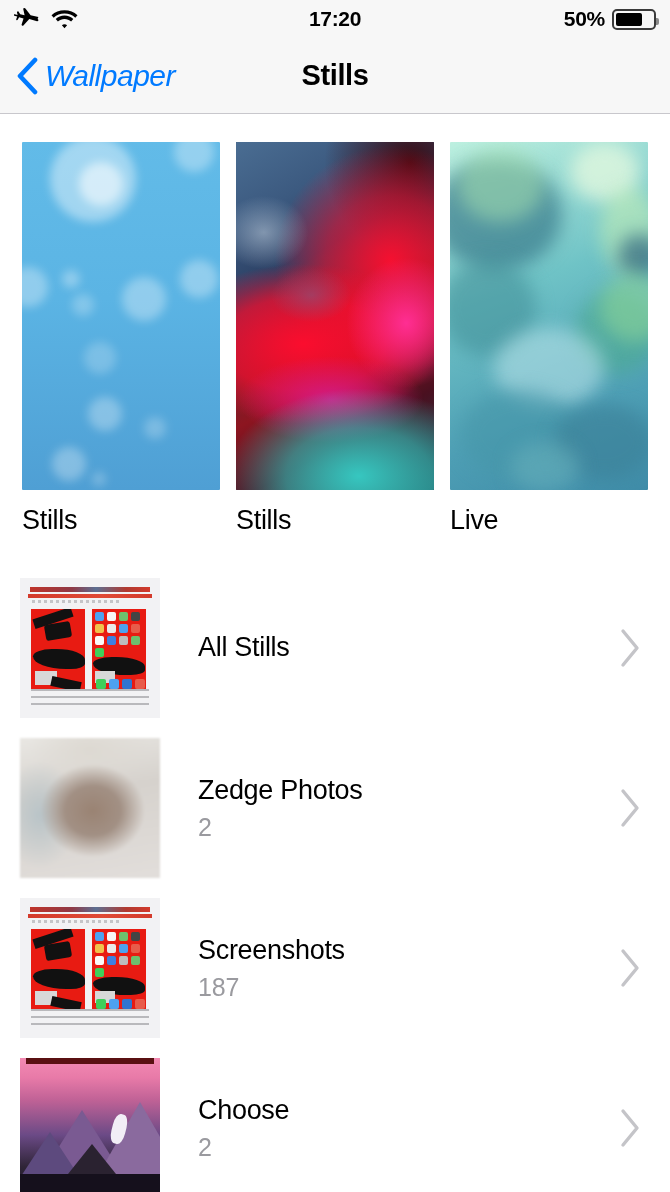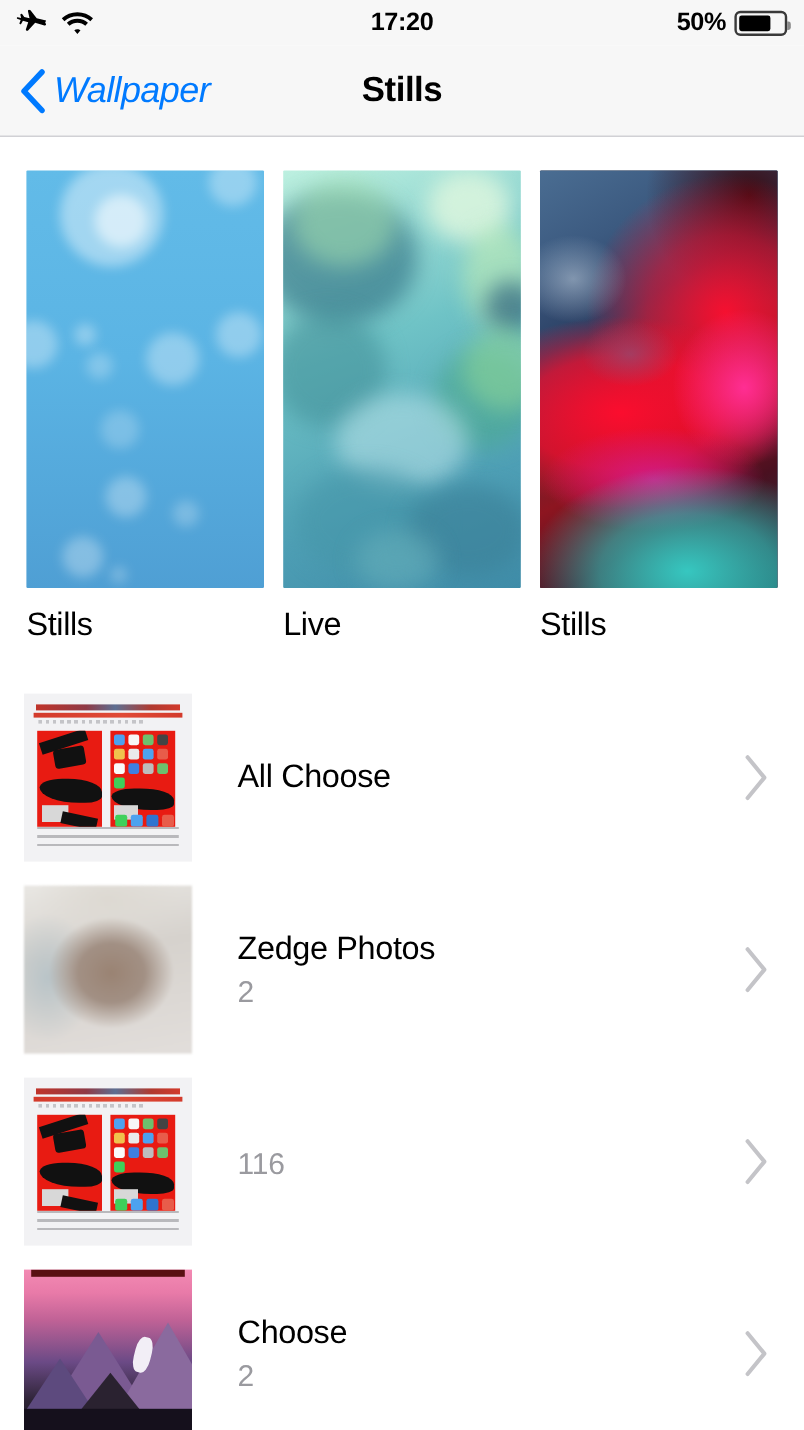--- a/index.html
+++ b/index.html
@@ -217,50 +217,50 @@
       <div class="bokeh" style="width:32px;height:32px;left:62px;top:200px;background:rgba(255,255,255,.22)"></div>
       <div class="bokeh" style="width:34px;height:34px;left:66px;top:255px;background:rgba(255,255,255,.30)"></div>
       <div class="bokeh" style="width:22px;height:22px;left:122px;top:275px;background:rgba(255,255,255,.24)"></div>
       <div class="bokeh" style="width:34px;height:34px;left:30px;top:305px;background:rgba(255,255,255,.30)"></div>
       <div class="bokeh" style="width:14px;height:14px;left:70px;top:330px;background:rgba(255,255,255,.25)"></div>
     </div>
     <div class="category-label">Stills</div>
   </div>
 
   <div class="category-cell">
+    <div class="category-thumb thumb-stills">
+      <div class="stills-layer" style="background:linear-gradient(150deg,#4a6d92 0%,#3c5a80 18%,#2b3f63 34%,#6d2430 50%,#8d1520 62%,#4a1020 78%,#1d3f4a 100%)"></div>
+      <div class="stills-layer" style="background:radial-gradient(ellipse 70% 42% at 88% 6%, #3a0b12 0%, rgba(58,11,18,0) 62%)"></div>
+      <div class="stills-layer" style="background:radial-gradient(ellipse 78% 44% at 78% 34%, #f51030 0%, rgba(245,16,48,.55) 42%, rgba(245,16,48,0) 75%)"></div>
+      <div class="stills-layer" style="background:radial-gradient(ellipse 85% 28% at 34% 58%, #fb0d2e 0%, rgba(251,13,46,.7) 48%, rgba(251,13,46,0) 82%)"></div>
+      <div class="stills-layer" style="background:radial-gradient(ellipse 42% 26% at 86% 52%, #ff2e93 0%, rgba(255,46,147,0) 72%)"></div>
+      <div class="stills-layer" style="background:radial-gradient(ellipse 60% 16% at 48% 74%, #d41b86 0%, rgba(212,27,134,0) 78%)"></div>
+      <div class="stills-layer" style="background:radial-gradient(ellipse 80% 30% at 62% 96%, #36c7c0 0%, rgba(54,199,192,.6) 46%, rgba(54,199,192,0) 84%)"></div>
+      <div class="stills-layer" style="background:radial-gradient(ellipse 30% 14% at 14% 26%, rgba(190,205,220,.55) 0%, rgba(190,205,220,0) 75%)"></div>
+      <div class="stills-layer" style="background:radial-gradient(ellipse 26% 10% at 38% 44%, rgba(140,80,120,.65) 0%, rgba(140,80,120,0) 78%)"></div>
+    </div>
+    <div class="category-label">Stills</div>
+  </div>
+
+  <div class="category-cell">
     <div class="category-thumb thumb-live">
       <div class="ink" style="width:130px;height:110px;left:-18px;top:18px;background:rgba(46,112,130,.62)"></div>
       <div class="ink" style="width:86px;height:74px;left:8px;top:6px;background:rgba(170,230,175,.5)"></div>
       <div class="ink" style="width:70px;height:60px;left:120px;top:0px;background:rgba(225,248,222,.8)"></div>
       <div class="ink" style="width:60px;height:86px;left:150px;top:46px;background:rgba(200,240,180,.55)"></div>
       <div class="ink" style="width:44px;height:44px;left:168px;top:92px;background:rgba(20,70,110,.55)"></div>
       <div class="ink" style="width:96px;height:96px;left:-10px;top:118px;background:rgba(64,140,150,.55)"></div>
       <div class="ink" style="width:82px;height:84px;left:126px;top:148px;background:rgba(74,170,140,.55)"></div>
       <div class="ink" style="width:70px;height:70px;left:150px;top:130px;background:rgba(150,220,150,.5)"></div>
       <div class="ink" style="width:110px;height:80px;left:44px;top:186px;background:rgba(190,230,235,.55)"></div>
       <div class="ink" style="width:120px;height:90px;left:10px;top:248px;background:rgba(70,150,168,.6)"></div>
       <div class="ink" style="width:100px;height:76px;left:104px;top:262px;background:rgba(58,126,150,.6)"></div>
       <div class="ink" style="width:70px;height:50px;left:60px;top:300px;background:rgba(108,180,190,.5)"></div>
     </div>
     <div class="category-label">Live</div>
-  </div>
-
-  <div class="category-cell">
-    <div class="category-thumb thumb-stills">
-      <div class="stills-layer" style="background:linear-gradient(150deg,#4a6d92 0%,#3c5a80 18%,#2b3f63 34%,#6d2430 50%,#8d1520 62%,#4a1020 78%,#1d3f4a 100%)"></div>
-      <div class="stills-layer" style="background:radial-gradient(ellipse 70% 42% at 88% 6%, #3a0b12 0%, rgba(58,11,18,0) 62%)"></div>
-      <div class="stills-layer" style="background:radial-gradient(ellipse 78% 44% at 78% 34%, #f51030 0%, rgba(245,16,48,.55) 42%, rgba(245,16,48,0) 75%)"></div>
-      <div class="stills-layer" style="background:radial-gradient(ellipse 85% 28% at 34% 58%, #fb0d2e 0%, rgba(251,13,46,.7) 48%, rgba(251,13,46,0) 82%)"></div>
-      <div class="stills-layer" style="background:radial-gradient(ellipse 42% 26% at 86% 52%, #ff2e93 0%, rgba(255,46,147,0) 72%)"></div>
-      <div class="stills-layer" style="background:radial-gradient(ellipse 60% 16% at 48% 74%, #d41b86 0%, rgba(212,27,134,0) 78%)"></div>
-      <div class="stills-layer" style="background:radial-gradient(ellipse 80% 30% at 62% 96%, #36c7c0 0%, rgba(54,199,192,.6) 46%, rgba(54,199,192,0) 84%)"></div>
-      <div class="stills-layer" style="background:radial-gradient(ellipse 30% 14% at 14% 26%, rgba(190,205,220,.55) 0%, rgba(190,205,220,0) 75%)"></div>
-      <div class="stills-layer" style="background:radial-gradient(ellipse 26% 10% at 38% 44%, rgba(140,80,120,.65) 0%, rgba(140,80,120,0) 78%)"></div>
-    </div>
-    <div class="category-label">Stills</div>
   </div>
 
 </div>
 
 <div class="album-list">
 
   <div class="album-row">
     <div class="album-thumb ss-thumb">
       <div class="ss-topbar"></div>
         <div class="ss-topbar2"></div>
@@ -291,21 +291,21 @@
           <div class="p5-shape" style="width:20px;height:12px;left:3px;top:62px;background:#d8d8d8"></div>
           <div class="app-ic" style="left:4px;top:70px;background:#3fd05a;width:10px;height:10px"></div>
           <div class="app-ic" style="left:17px;top:70px;background:#4da2f0;width:10px;height:10px"></div>
           <div class="app-ic" style="left:30px;top:70px;background:#2f74d0;width:10px;height:10px"></div>
           <div class="app-ic" style="left:43px;top:70px;background:#e85c4a;width:10px;height:10px"></div>
         </div>
       </div>
       <div class="ss-caption"></div>
     </div>
     <div class="album-text">
-      <div class="album-title">All Choose</div>
+      <div class="album-title">All Stills</div>
     </div>
     <svg class="chevron" width="24" height="42" viewBox="0 0 24 42">
       <path d="M5 4 19 21 5 38" stroke="#C4C4C8" stroke-width="3.4" fill="none" stroke-linecap="round" stroke-linejoin="round"></path>
     </svg>
   </div>
 
   <div class="album-row">
     <div class="album-thumb blur-thumb"></div>
     <div class="album-text">
       <div class="album-title">Zedge Photos</div>
@@ -347,21 +347,22 @@
           <div class="p5-shape" style="width:20px;height:12px;left:3px;top:62px;background:#d8d8d8"></div>
           <div class="app-ic" style="left:4px;top:70px;background:#3fd05a;width:10px;height:10px"></div>
           <div class="app-ic" style="left:17px;top:70px;background:#4da2f0;width:10px;height:10px"></div>
           <div class="app-ic" style="left:30px;top:70px;background:#2f74d0;width:10px;height:10px"></div>
           <div class="app-ic" style="left:43px;top:70px;background:#e85c4a;width:10px;height:10px"></div>
         </div>
       </div>
       <div class="ss-caption"></div>
     </div>
     <div class="album-text">
-      <div class="album-count">116</div>
+      <div class="album-title">Screenshots</div>
+      <div class="album-count">187</div>
     </div>
     <svg class="chevron" width="24" height="42" viewBox="0 0 24 42">
       <path d="M5 4 19 21 5 38" stroke="#C4C4C8" stroke-width="3.4" fill="none" stroke-linecap="round" stroke-linejoin="round"></path>
     </svg>
   </div>
 
   <div class="album-row">
     <div class="album-thumb mtn-thumb">
       <div class="mtn-bar"></div>
       <div class="mtn-peak" style="width:0;height:0;background:none;left:18px;top:52px;border-left:44px solid transparent;border-right:44px solid transparent;border-bottom:70px solid #7a5a92;"></div>

